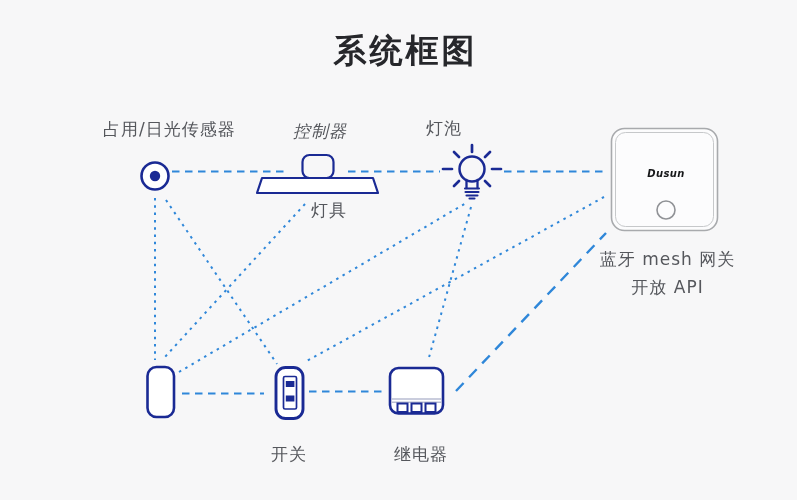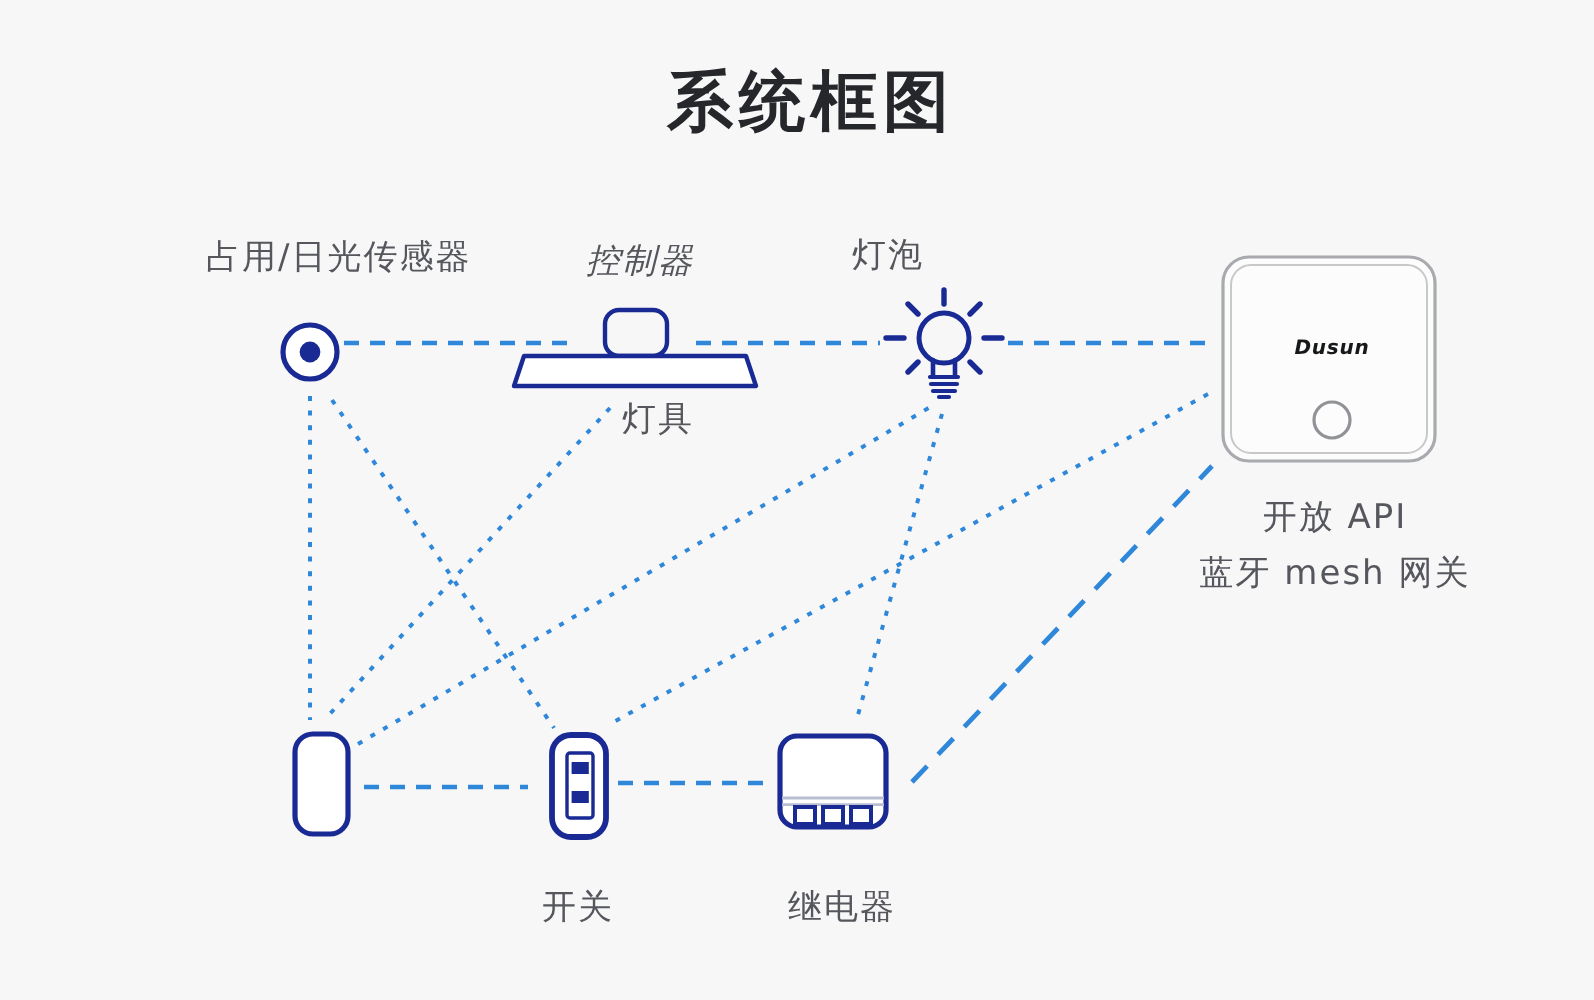--- a/index.html
+++ b/index.html
@@ -105,19 +105,19 @@
         <rect x="425.5" y="403.5" width="10" height="8.5"></rect>
       </g>
     </g>
   </svg>
 
   <div class="node-label lbl-sensor">占用/日光传感器</div>
   <div class="node-label lbl-controller">控制器</div>
   <div class="node-label lbl-bulb">灯泡</div>
   <div class="node-label lbl-fixture">灯具</div>
   <div class="node-label lbl-gateway">
+    <span class="line">蓝牙 mesh 网关</span>
     <span class="line">开放 API</span>
-    <span class="line">蓝牙 mesh 网关</span>
   </div>
   <div class="node-label lbl-switch">开关</div>
   <div class="node-label lbl-relay">继电器</div>
 
 </div>
 
 </body></html>

